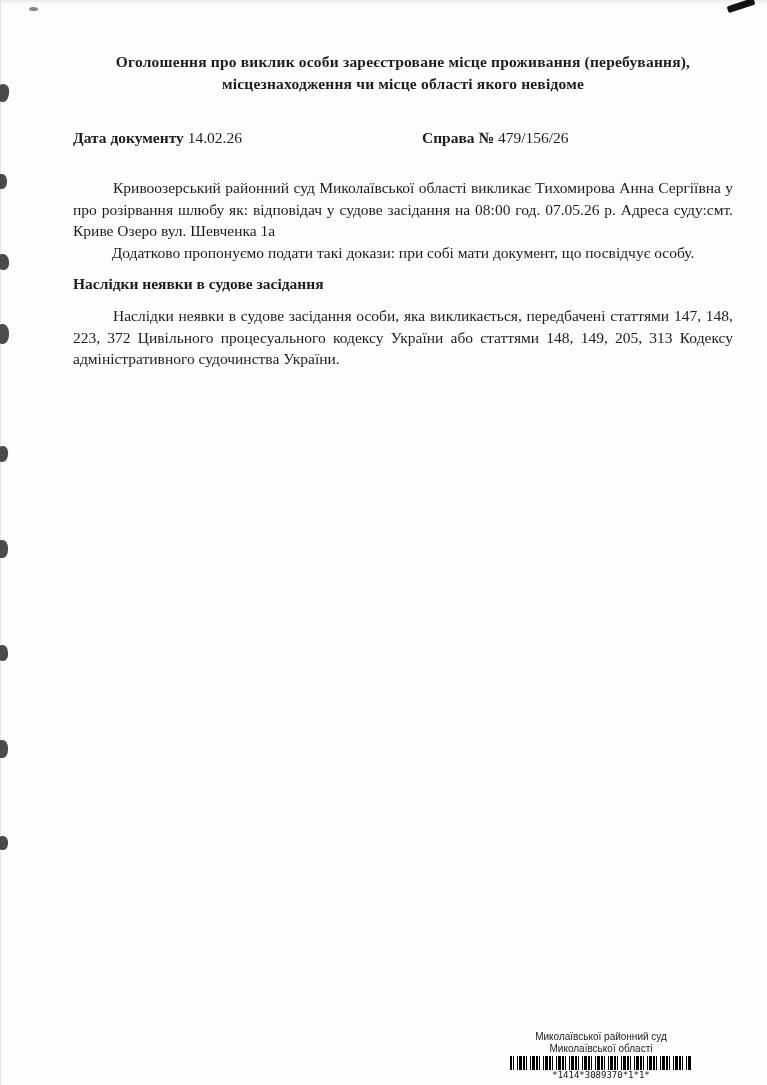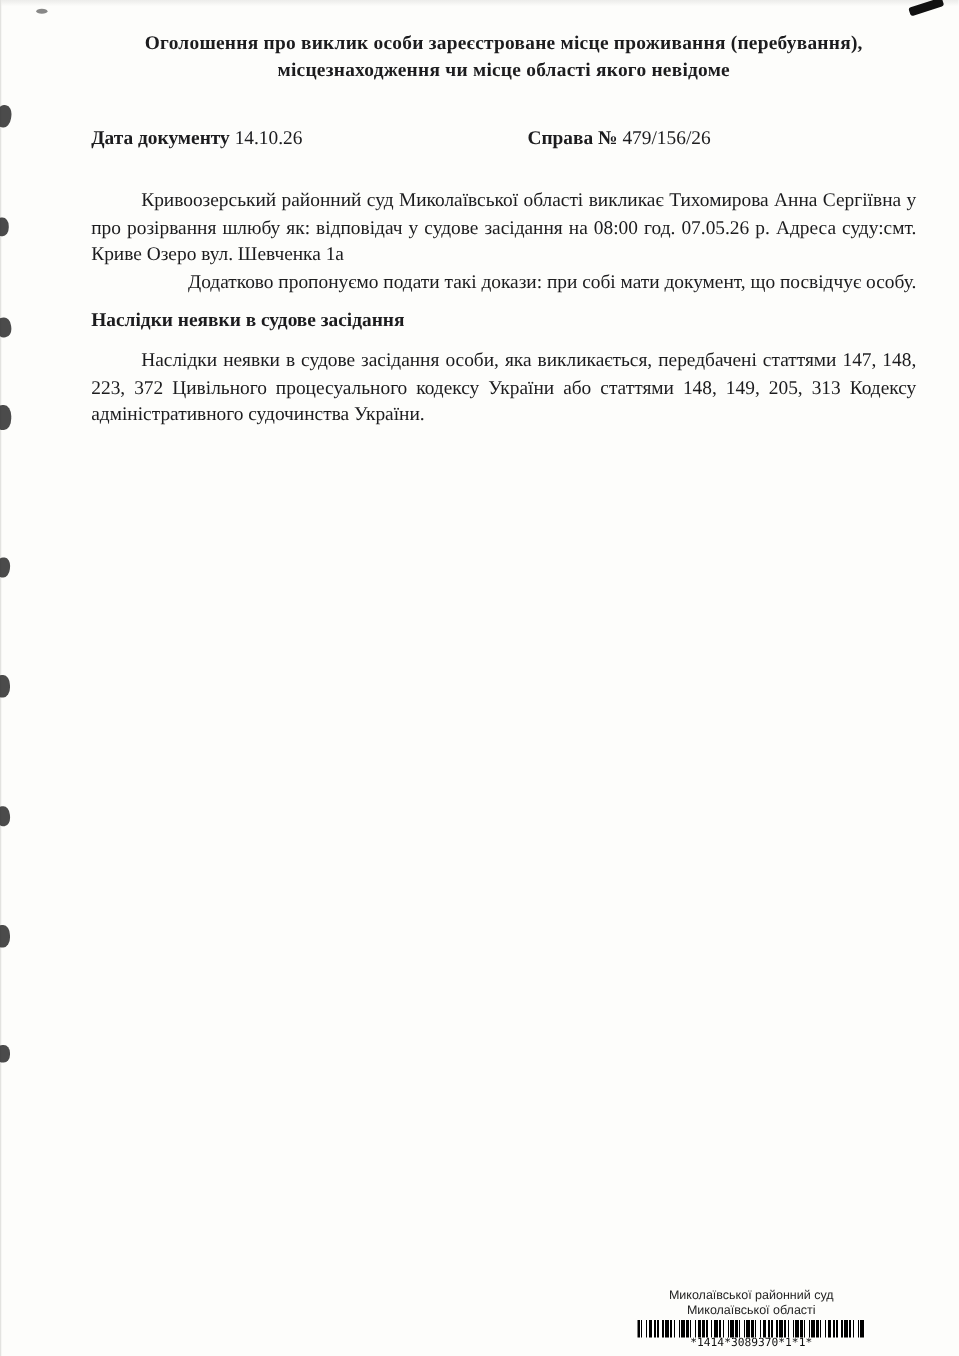--- a/index.html
+++ b/index.html
@@ -10,21 +10,21 @@
     color: #1c1c1e;
     position: relative;
     overflow: hidden;
   }
   .page {
     position: absolute;
     inset: 0;
     background: linear-gradient(180deg, #ececea 0px, #fdfdfb 5px, #fdfdfb 100%);
     border-left: 1px solid #e3e3e0;
   }
-  .content { padding: 20px 34px 0 72px; }
+  .content { padding: 47px 34px 0 72px; }
 
   .title {
     text-align: center;
     font-weight: bold;
     font-size: 15.5px;
     line-height: 22px;
     margin-top: 4px;
     letter-spacing: 0.2px;
   }
 
@@ -36,21 +36,21 @@
   .meta-case { margin-left: 180px; }
   .bold { font-weight: bold; }
 
   .para {
     font-size: 15.5px;
     line-height: 21.5px;
     text-align: justify;
   }
   .indent { text-indent: 40px; }
   .p1 { margin-top: 30px; }
-  .additional { text-align: right; }
+  .additional { text-align: center; }
 
   .section-heading {
     text-align: left;
     font-weight: bold;
     font-size: 15.5px;
     margin-top: 12px;
   }
   .p2 { margin-top: 12px; }
 
   
@@ -133,21 +133,21 @@
   <div class="content">
 
     <div class="title">
       <span>Оголошення про виклик особи зареєстроване місце проживання (перебування),</span><br>
       <span>місцезнаходження чи місце області якого невідоме</span>
     </div>
 
     <div class="meta-row">
       <div class="meta-date">
         <span class="bold">Дата документу</span>
-        <span>14.10.26</span>
+        <span>14.02.26</span>
       </div>
       <div class="meta-case">
         <span class="bold">Справа №</span>
         <span>479/156/26</span>
       </div>
     </div>
 
     <p class="para indent p1">Кривоозерський районний суд Миколаївської області викликає Тихомирова Анна Сергіївна у про розірвання шлюбу як: відповідач у судове засідання на 08:00 год. 07.05.26 р. Адреса суду:смт. Криве Озеро вул. Шевченка 1а</p>
     <p class="para additional">Додатково пропонуємо подати такі докази: при собі мати документ, що посвідчує особу.</p>
 

